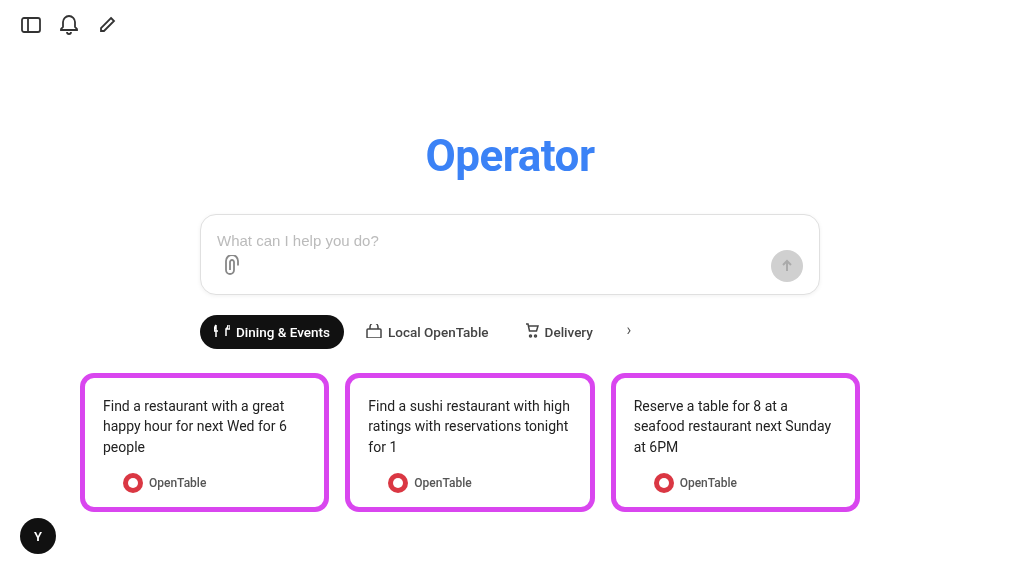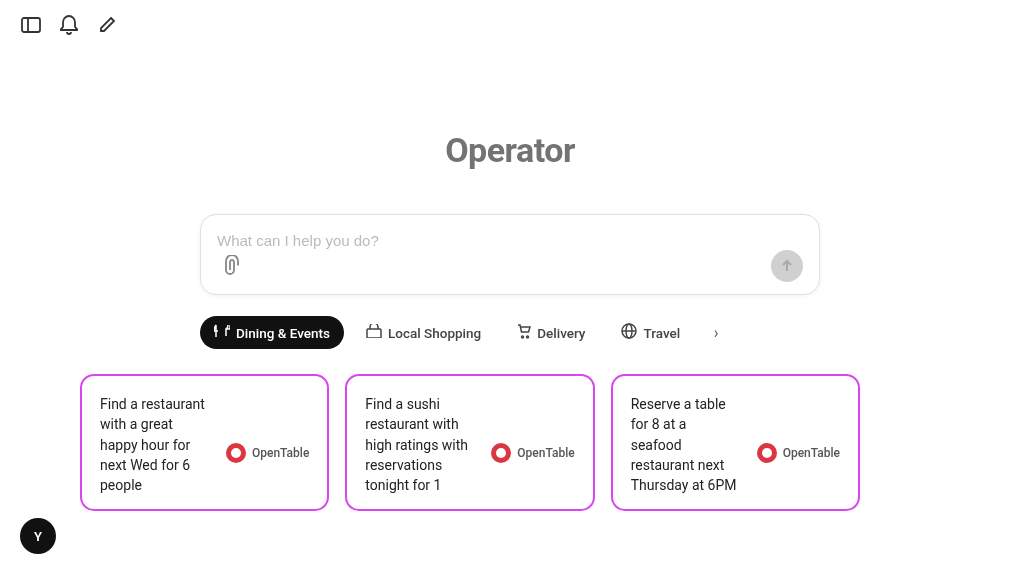--- a/index.html
+++ b/index.html
@@ -34,24 +34,24 @@
 
     
     .main {
       display: flex;
       flex-direction: column;
       align-items: center;
       padding-top: 130px;
     }
 
     .page-title {
-      font-size: 34px;
+      font-size: 44px;
       font-weight: 700;
-      color: #737373;
-      margin-bottom: 44px;
+      color: #3b82f6;
+      margin-bottom: 32px;
       letter-spacing: -0.5px;
     }
 
     
     .search-container {
       width: 620px;
       border: 1px solid #e0e0e0;
       border-radius: 16px;
       padding: 16px 16px 12px 16px;
       background: #fff;
@@ -96,21 +96,20 @@
       cursor: pointer;
       color: #888;
     }
     .send-button svg {
       color: #aaa;
     }
 
     
     .categories {
       display: flex;
-      align-items: center;
       gap: 8px;
       margin-bottom: 24px;
       width: 620px;
     }
     .category-pill {
       display: flex;
       align-items: center;
       gap: 6px;
       padding: 8px 14px;
       border-radius: 50px;
@@ -143,28 +142,28 @@
 
     
     .cards-row {
       display: flex;
       gap: 16px;
       width: 780px;
       margin-left: -80px;
     }
     .card {
       flex: 1;
-      border: 2px solid #d946ef;
+      border: 5px solid #d946ef;
       border-radius: 14px;
       padding: 18px 18px 14px 18px;
       background: #fff;
       cursor: pointer;
       min-height: 130px;
       display: flex;
-      flex-direction: row;
+      flex-direction: column;
       justify-content: center;
     }
     .card-text {
       font-size: 14px;
       color: #222;
       line-height: 1.45;
       font-weight: 400;
       flex: 1;
     }
     .card-footer {
@@ -264,41 +263,31 @@
       </span>
       <span>Dining &amp; Events</span>
     </div>
     <div class="category-pill inactive">
       <span class="pill-icon">
         <svg width="16" height="14" viewBox="0 0 16 14" fill="none" stroke="currentColor" stroke-width="1.5">
           <rect x="1" y="5" width="14" height="9" rx="1"></rect>
           <path d="M4 5V3a4 4 0 0 1 8 0v2"></path>
         </svg>
       </span>
-      <span>Local Shopping</span>
+      <span>Local OpenTable</span>
     </div>
     <div class="category-pill inactive">
       <span class="pill-icon">
         <svg width="14" height="15" viewBox="0 0 14 15" fill="none" stroke="currentColor" stroke-width="1.5">
           <path d="M1 1h2l1.5 7h7l1.5-5H4"></path>
           <circle cx="5.5" cy="13" r="1"></circle>
           <circle cx="10.5" cy="13" r="1"></circle>
         </svg>
       </span>
       <span>Delivery</span>
-    </div>
-    <div class="category-pill inactive">
-      <span class="pill-icon">
-        <svg width="16" height="16" viewBox="0 0 16 16" fill="none" stroke="currentColor" stroke-width="1.5">
-          <circle cx="8" cy="8" r="7"></circle>
-          <ellipse cx="8" cy="8" rx="3" ry="7"></ellipse>
-          <line x1="1" y1="8" x2="15" y2="8"></line>
-        </svg>
-      </span>
-      <span>Travel</span>
     </div>
     <div class="more-btn">›</div>
   </div>
 
   <div class="cards-row">
     <div class="card">
       <p class="card-text">Find a restaurant with a great happy hour for next Wed for 6 people</p>
       <div class="card-footer">
         <div class="opentable-logo">
           <div class="opentable-logo-inner"></div>
@@ -309,21 +298,21 @@
     <div class="card">
       <p class="card-text">Find a sushi restaurant with high ratings with reservations tonight for 1</p>
       <div class="card-footer">
         <div class="opentable-logo">
           <div class="opentable-logo-inner"></div>
         </div>
         <span class="card-brand">OpenTable</span>
       </div>
     </div>
     <div class="card">
-      <p class="card-text">Reserve a table for 8 at a seafood restaurant next Thursday at 6PM</p>
+      <p class="card-text">Reserve a table for 8 at a seafood restaurant next Sunday at 6PM</p>
       <div class="card-footer">
         <div class="opentable-logo">
           <div class="opentable-logo-inner"></div>
         </div>
         <span class="card-brand">OpenTable</span>
       </div>
     </div>
   </div>
 </div>
 

